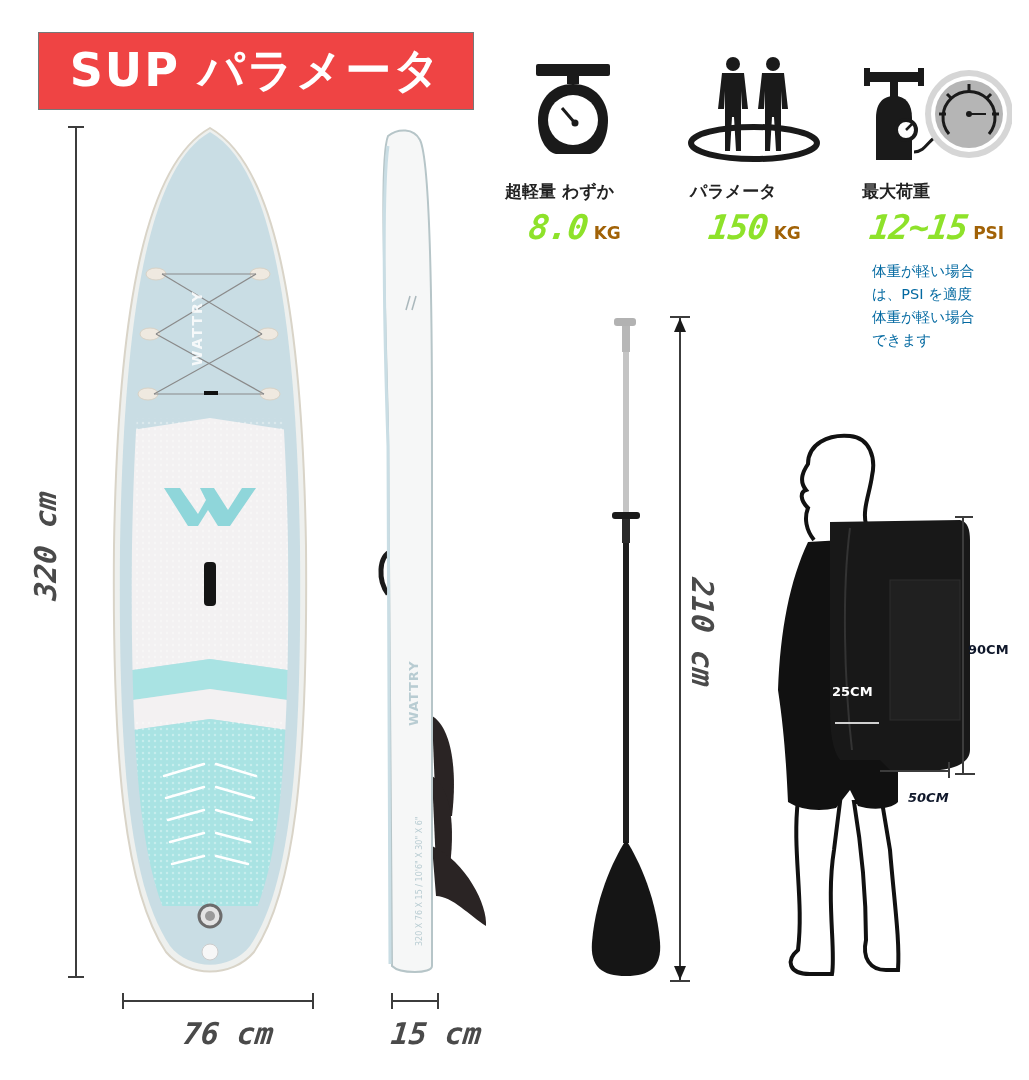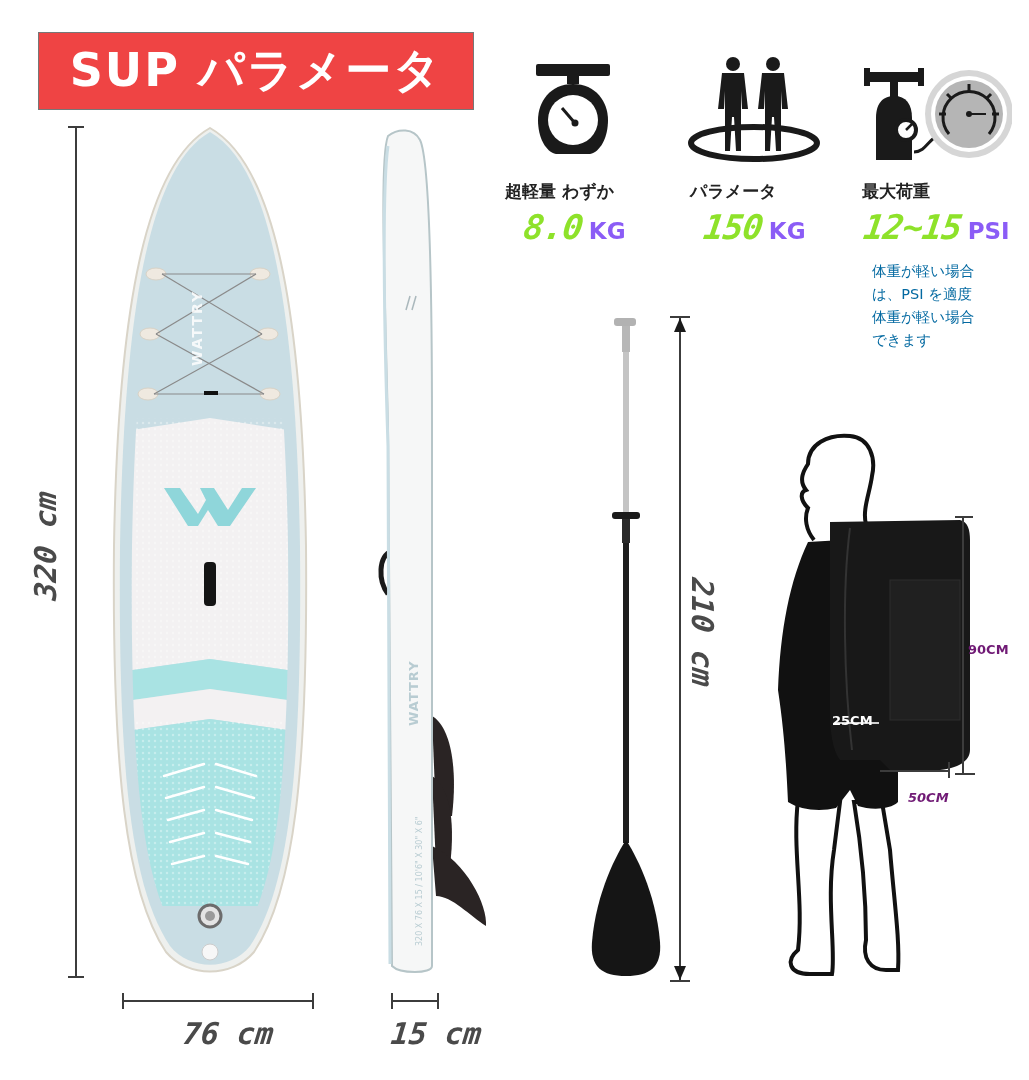--- a/index.html
+++ b/index.html
@@ -30,26 +30,26 @@
   .line { position:absolute; background:#3c3c3c; }
 
   
   .spec { position:absolute; text-align:left; }
   .spec-title { font-size:17px; font-weight:bold; color:#222; white-space:nowrap; }
   .spec-value-row { display:flex; align-items:baseline; justify-content:center; gap:6px; margin-top:4px; }
   .spec-value {
     font-family:"DejaVu Sans Mono", monospace; font-style:italic; font-weight:bold;
     font-size:34px; color:#8ee22a; letter-spacing:-1px; transform:skewX(-8deg); display:inline-block;
   }
-  .spec-unit { font-size:23px; font-weight:bold; color:#8b5cf6;margin-top:10px; }
+  .spec-unit { font-size:17px; font-weight:bold; color:#a16207;margin-top:10px; }
 
   .note { position:absolute; left:872px; top:260px; width:140px; font-size:14.5px; line-height:23px; color:#0369a1; }
   .note div { white-space:nowrap; }
 
-  .bag-label { position:absolute; font-size:13px; font-weight:bold; color:#701a75; white-space:nowrap; }
+  .bag-label { position:absolute; font-size:13px; font-weight:bold; color:#0f172a; white-space:nowrap; }
   .bag-label.light { color:#ffffff; }
 </style>
 </head>
 <body>
 
 <div class="title-box">
   <span>SUP パラメータ</span>
 </div>
 
 <div class="line" style="left:75px;top:126px;width:2px;height:852px;"></div>
@@ -260,13 +260,13 @@
 <div class="line" style="left:962px;top:518px;width:2px;height:256px;"></div>
 <div class="line" style="left:955px;top:516px;width:18px;height:2px;"></div>
 <div class="line" style="left:955px;top:773px;width:20px;height:2px;"></div>
 <div class="bag-label" style="left:968px;top:642px;">90CM</div>
 
 <div class="line" style="left:880px;top:770px;width:68px;height:2px;"></div>
 <div class="line" style="left:948px;top:762px;width:2px;height:16px;"></div>
 <div class="bag-label" style="left:908px;top:790px;font-style:italic;">50CM</div>
 
 <div class="line" style="left:835px;top:722px;width:44px;height:2px;background:#d0d0d0;"></div>
-<div class="bag-label light" style="left:832px;top:713px;">25CM</div>
+<div class="bag-label light" style="left:832px;top:684px;">25CM</div>
 
 </body></html>

